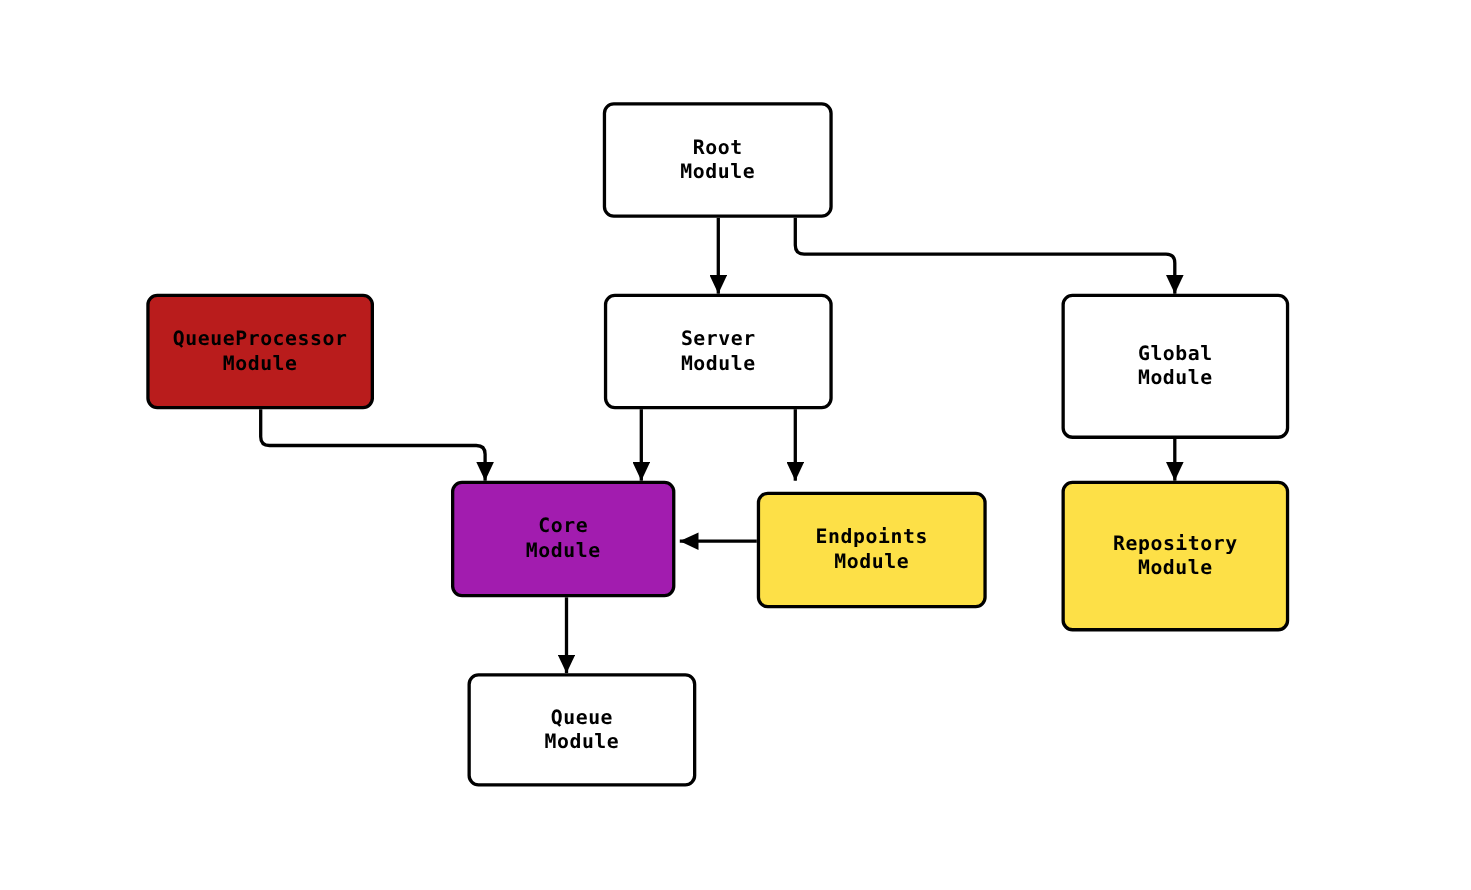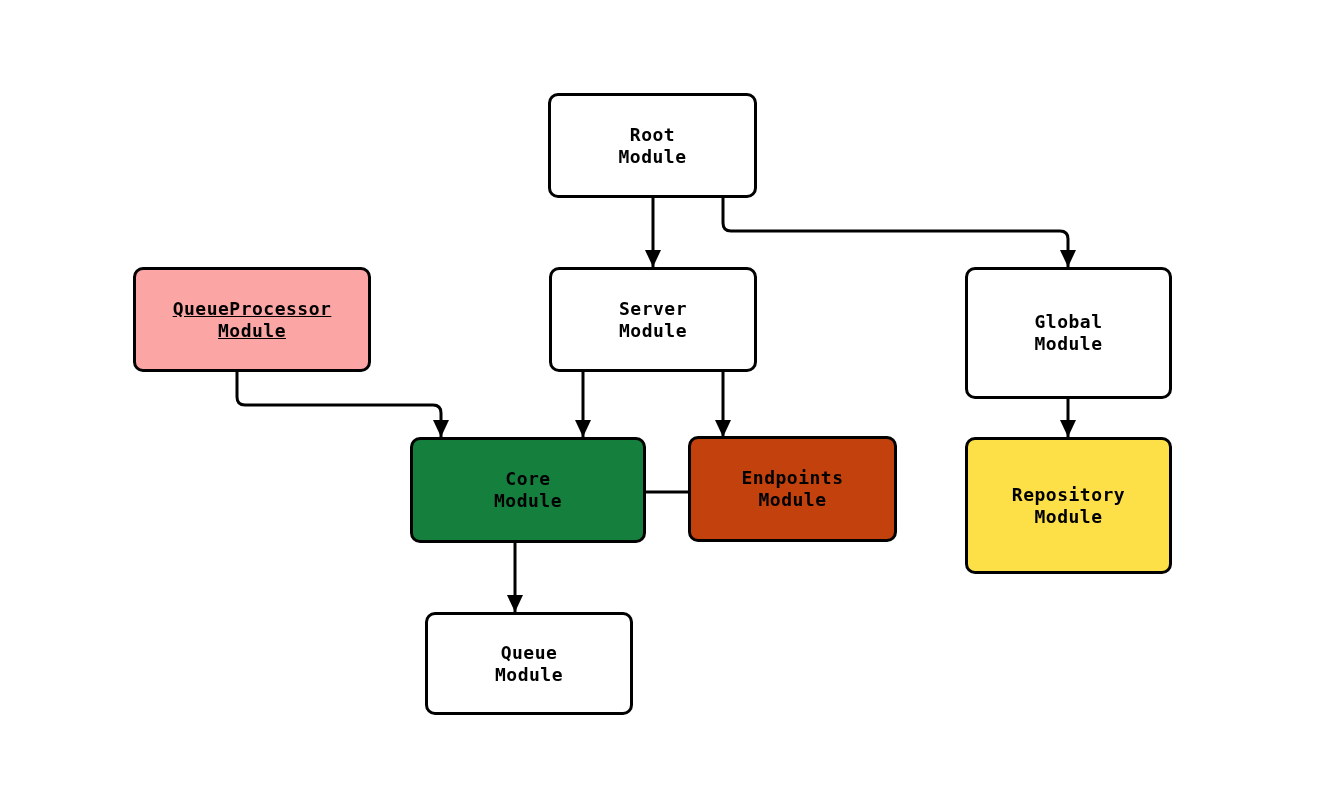--- a/index.html
+++ b/index.html
@@ -65,37 +65,37 @@
       <path d="M723,372 L723,437" fill="none" stroke="#000000" stroke-width="3" marker-end="url(#arrow)"></path>
       <path d="M688,492 L618,492" fill="none" stroke="#000000" stroke-width="3" marker-end="url(#arrow)"></path>
       <path d="M1068,371 L1068,437" fill="none" stroke="#000000" stroke-width="3" marker-end="url(#arrow)"></path>
       <path d="M515,543 L515,612" fill="none" stroke="#000000" stroke-width="3" marker-end="url(#arrow)"></path>
     </svg>
   <div id="node-layer">
       <div class="node" style="left: 548px; top: 93px; width: 209px; height: 105px; border-color: rgb(0, 0, 0); background: rgb(255, 255, 255);">
         <span class="node-label" style="color: rgb(0, 0, 0);">Root
 Module</span>
       </div>
-      <div class="node" style="left: 133px; top: 267px; width: 238px; height: 105px; border-color: rgb(0, 0, 0); background: #fca5a5; text-decoration: underline;">
+      <div class="node" style="left: 133px; top: 267px; width: 207px; height: 105px; border-color: rgb(0, 0, 0); background: #b91c1c;">
         <span class="node-label" style="color: rgb(0, 0, 0);">QueueProcessor
 Module</span>
       </div>
       <div class="node" style="left: 549px; top: 267px; width: 208px; height: 105px; border-color: rgb(0, 0, 0); background: rgb(255, 255, 255);">
         <span class="node-label" style="color: rgb(0, 0, 0); text-align: right;">Server
 Module</span>
       </div>
       <div class="node" style="left: 965px; top: 267px; width: 207px; height: 132px; border-color: rgb(0, 0, 0); background: rgb(255, 255, 255); align-items: center;">
         <span class="node-label" style="color: rgb(0, 0, 0);">Global
 Module</span>
       </div>
-      <div class="node" style="left: 410px; top: 437px; width: 236px; height: 106px; border-color: rgb(0, 0, 0); background: #15803d;">
+      <div class="node" style="left: 410px; top: 437px; width: 204px; height: 106px; border-color: rgb(0, 0, 0); background: #a21caf;">
         <span class="node-label" style="color: rgb(0, 0, 0);">Core
 Module</span>
       </div>
-      <div class="node" style="left: 688px; top: 436px; width: 209px; height: 106px; border-color: rgb(0, 0, 0); background: #c2410c;">
+      <div class="node" style="left: 688px; top: 447px; width: 209px; height: 106px; border-color: rgb(0, 0, 0); background: #fde047;">
         <span class="node-label" style="color: rgb(0, 0, 0);">Endpoints
 Module</span>
       </div>
       <div class="node" style="left: 965px; top: 437px; width: 207px; height: 137px; border-color: rgb(0, 0, 0); background: #fde047;">
         <span class="node-label" style="color: rgb(0, 0, 0);">Repository
 Module</span>
       </div>
       <div class="node" style="left: 412px; top: 612px; width: 208px; height: 103px; border-color: rgb(0, 0, 0); background: rgb(255, 255, 255); margin-left: 13px;">
         <span class="node-label" style="color: rgb(0, 0, 0);">Queue
 Module</span>

